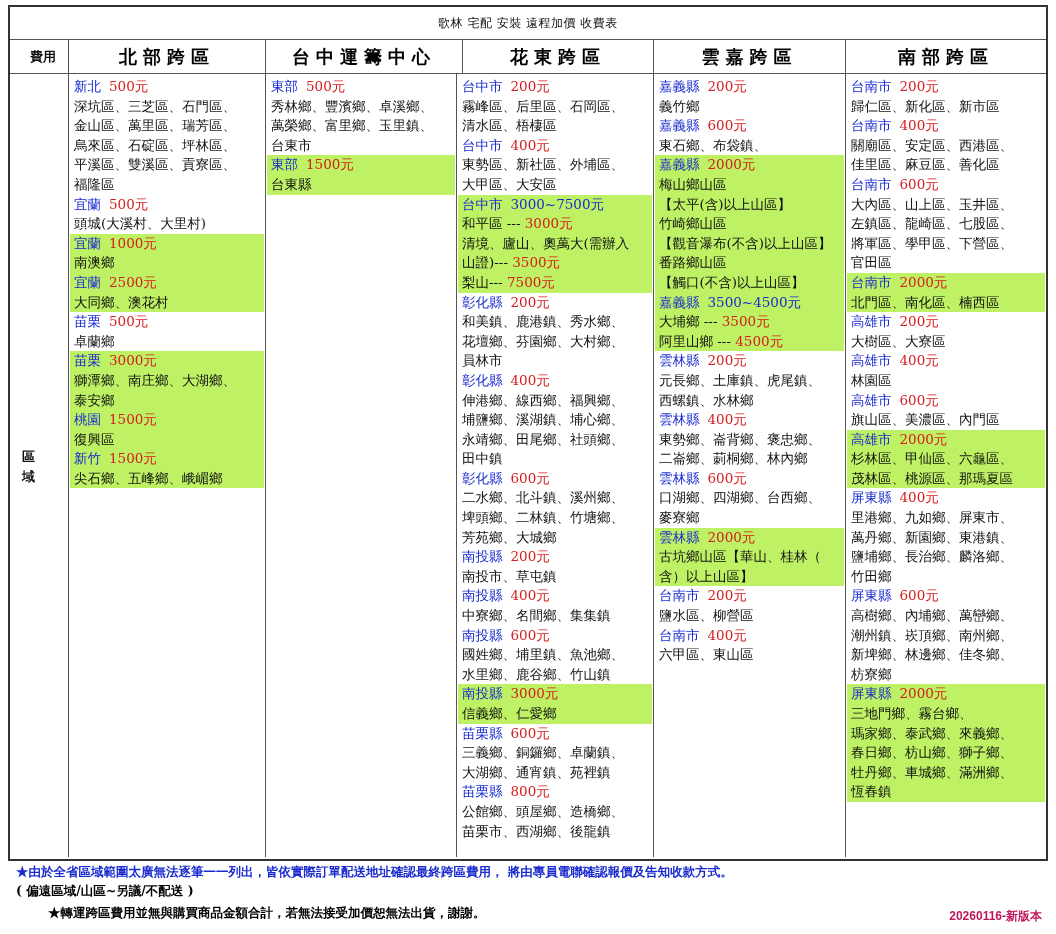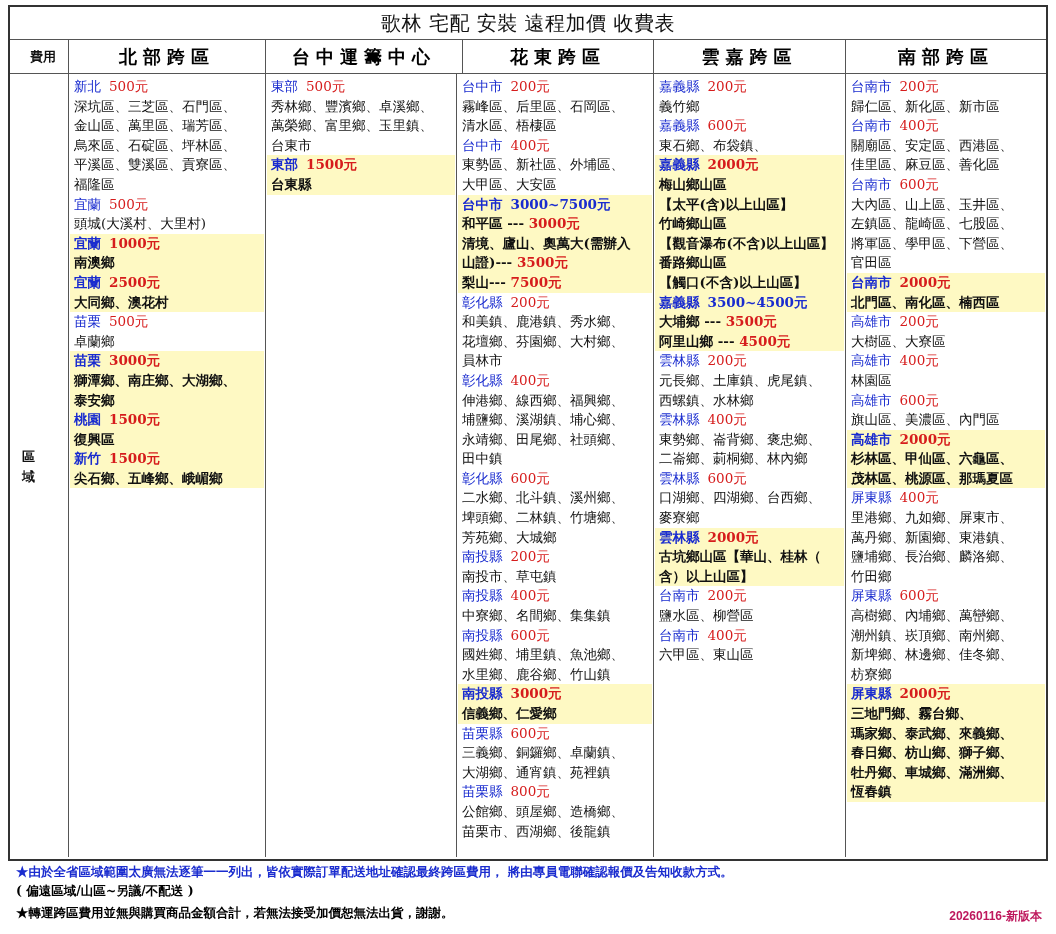--- a/index.html
+++ b/index.html
@@ -8,21 +8,21 @@
     font-family: "DejaVu Serif", "Liberation Serif", serif;
     color: #111; overflow: hidden; position: relative;
   }
   .sheet {
     position: absolute; left: 8px; top: 5px; width: 1040px; height: 856px;
     border: 2px solid #333;
   }
   .title-row {
     height: 33px; border-bottom: 1px solid #555;
     display: flex; align-items: center; justify-content: center;
-    font-size: 20px; color: #111; letter-spacing: 0.5px;
+    font-size: 12px; color: #111; letter-spacing: 0.5px;
   }
   .header-row {
     display: flex; height: 34px; border-bottom: 1px solid #555;
   }
   .hcell {
     display: flex; align-items: center; justify-content: center;
     border-right: 1px solid #555; color: #000000; font-size: 18px;
     letter-spacing: 6px; font-weight: bold;
   }
   .hcell:last-child { border-right: none; }
@@ -37,34 +37,34 @@
     display: flex; align-items: center; justify-content: center;
     font-size: 13px; font-weight: bold; letter-spacing: 18px; padding-left: 12px;
   }
   .w-fee { width: 59px; padding-left: 8px; }
   .w-north { width: 197px; }
   .w-east { width: 191px; }
   .w-tc { width: 197px; }
   .w-yj { width: 192px; }
   .w-south { width: 200px; }
   .grp { padding: 0 4px; }
-  .grp.hl { background: #fef9c3; font-weight: bold; }
+  .grp.hl { background: #bef264; }
   .hd { white-space: nowrap; }
   .region { color: #1a2ccf; }
   .price { color: #d61c1c; margin-left: 8px; }
   .price.blue { color: #1a2ccf; }
   .line { white-space: nowrap; }
   .red-inline { color: #d61c1c; }
   .notes {
     position: absolute; left: 16px; top: 862px; width: 1040px;
     font-size: 12.5px; font-weight: bold; line-height: 19px;
   }
   .note-blue { color: #1a2ccf; }
   .note-red { color: #000000; }
-  .note3 { margin-top: 3px; }
+  .note3 { margin-top: 3px; margin-left: 32px; }
   .version {
     position: absolute; right: 14px; top: 908px;
     font-family: "Liberation Sans", sans-serif; font-size: 12px; font-weight: bold; color: #be185d;
   }
 </style>
 </head>
 <body>
 
 <div class="sheet">
   <div class="title-row">歌林 宅配 安裝 遠程加價 收費表</div>

